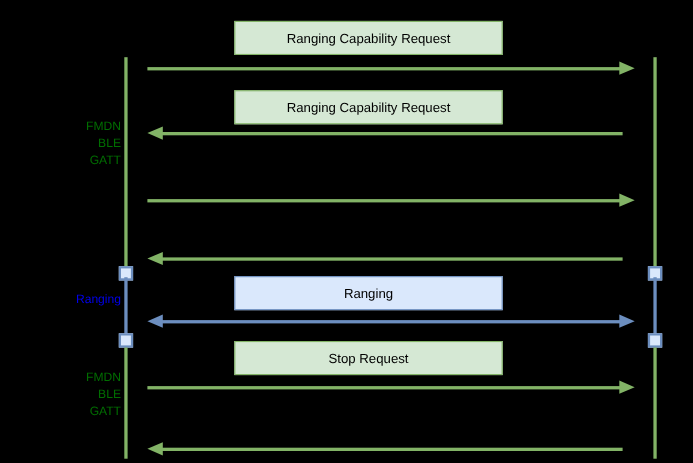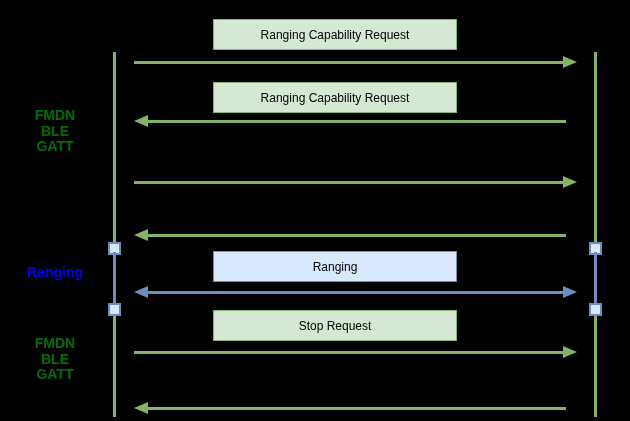--- a/index.html
+++ b/index.html
@@ -42,22 +42,22 @@
   .arrow.dir-right .line{right:11px;}
   .arrow.dir-left .line{left:11px;right:11px;}
   .arrow.dir-both .line{left:11px;right:11px;}
   .head{position:absolute;top:0;width:0;height:0;border-top:6px solid transparent;border-bottom:6px solid transparent;}
   .head.hr{right:0;border-left:14px solid var(--green-stroke,#82b366);}
   .head.hl{left:0;border-right:14px solid var(--green-stroke,#82b366);}
   .arrow.blue .head.hr{border-left-color:var(--blue-stroke,#6c8ebf);}
   .arrow.blue .head.hl{border-right-color:var(--blue-stroke,#6c8ebf);}
   
   .phase{
-    position:absolute;left:0;width:110px;text-align:center;
-    font-weight:700;font-size:14px;line-height:15.5px;white-space:pre-line;
+    position:absolute;left:0;width:110px;text-align:right;
+    font-weight:400;font-size:11px;line-height:15.5px;white-space:pre-line;
   }
   .phase.green-label{color:var(--phase-green,#006e00);}
   .phase.blue-label{color:var(--phase-blue,#0000ee);}
   #phase-top{top:108px;}
   #phase-mid{top:265px;}
   #phase-bottom{top:336px;}
 </style>
 </head>
 <body>
 

